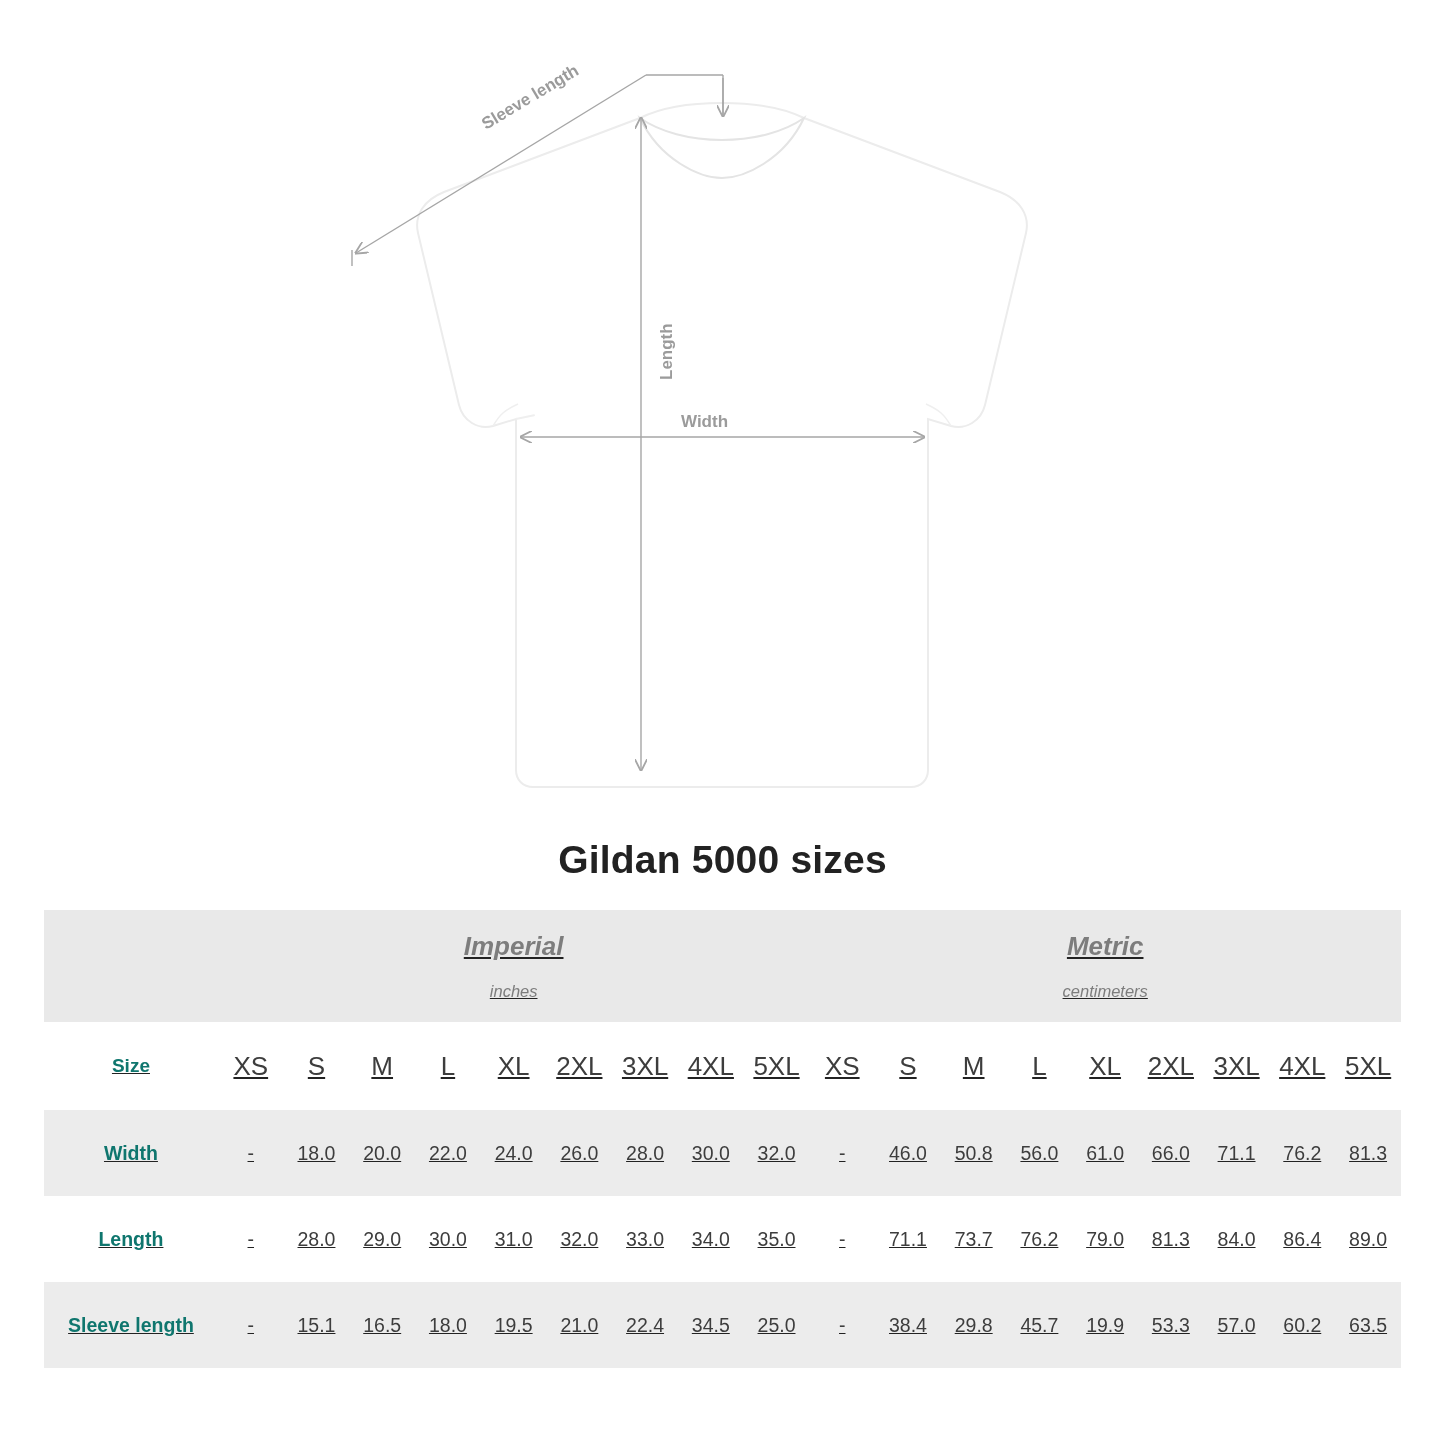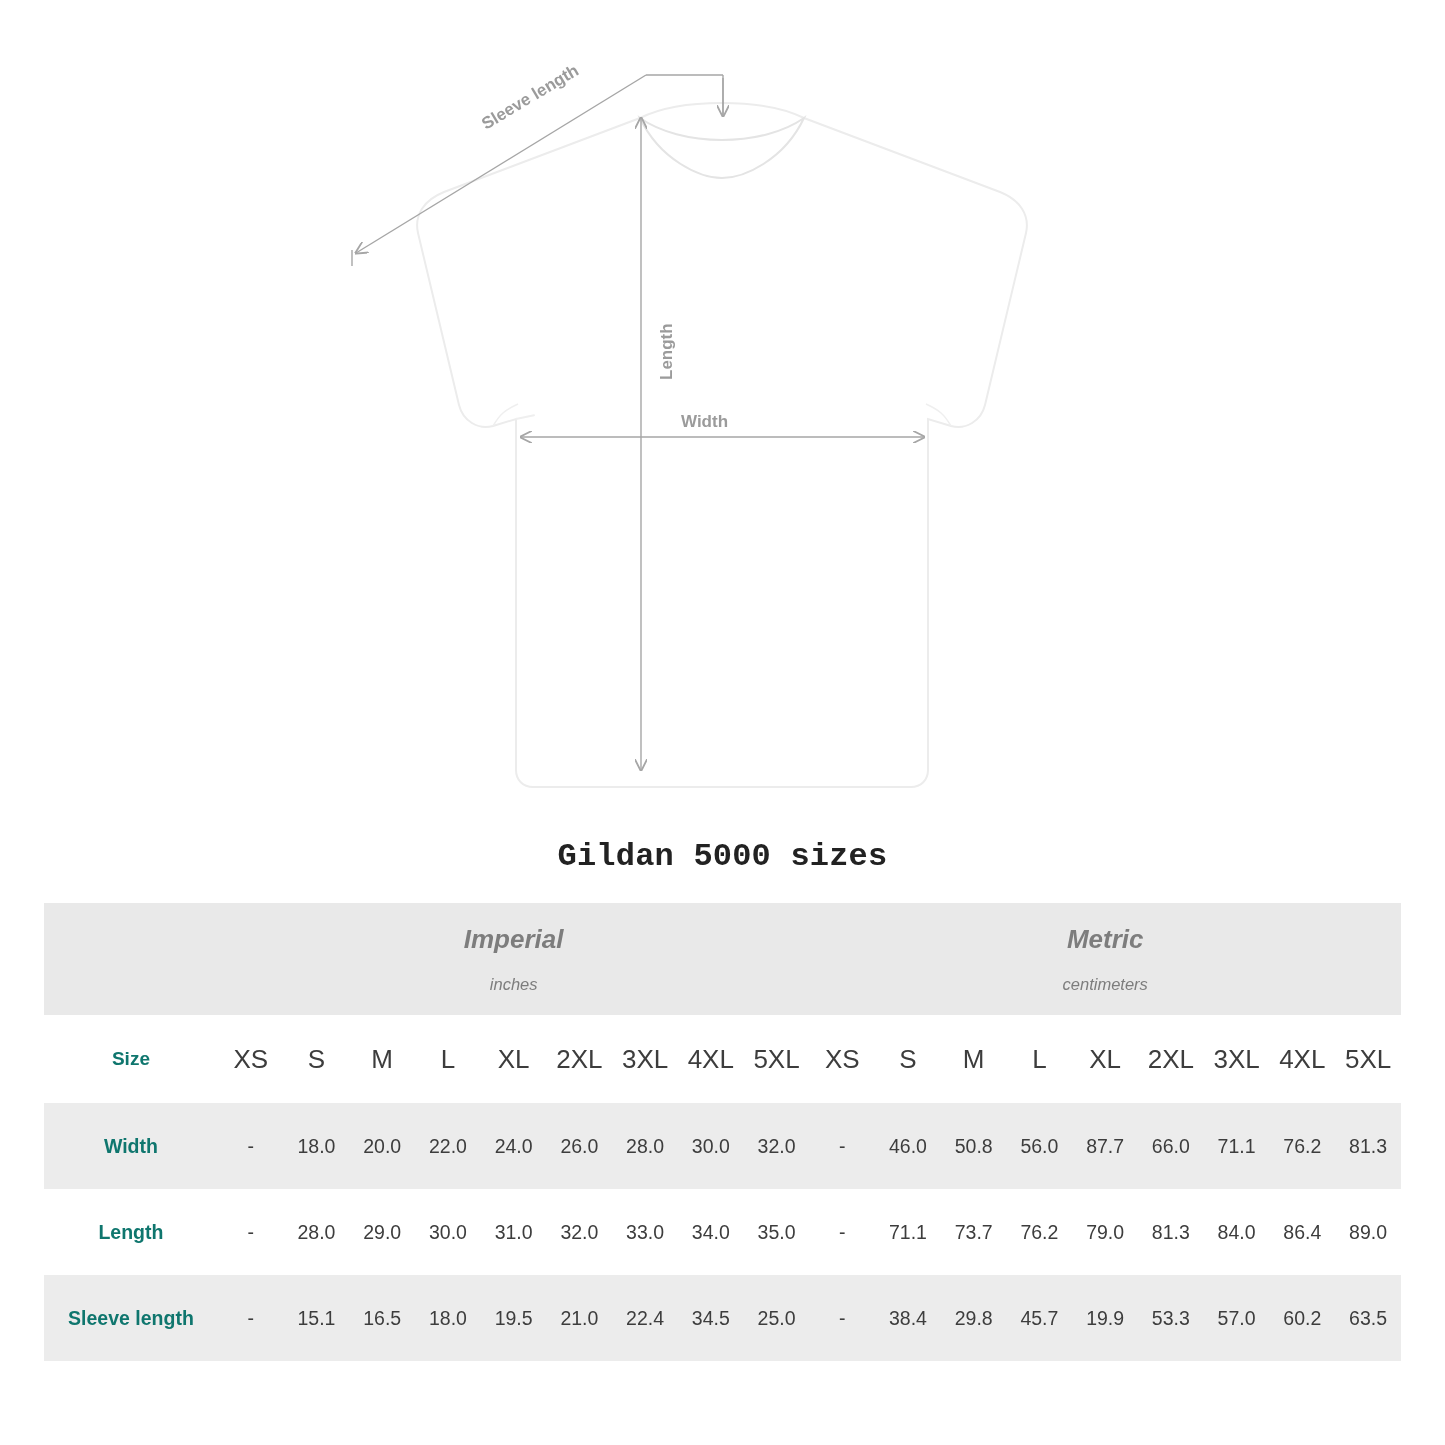--- a/index.html
+++ b/index.html
@@ -30,42 +30,42 @@
   .illustration svg {
     display: block;
   }
 
   
   .title-block {
     text-align: center;
     margin-top: 8px;
   }
   .chart-title {
-    font-size: 32px;
+    font-size: 39px;
     font-weight: bold;
     color: #222222;
     letter-spacing: 0.2px;
-    font-family: Liberation Mono, monospace;
   }
   .chart-note {
     margin-top: 16px;
     font-size: 17.5px;
     font-style: italic;
     color: #7d7d7d;
   }
 
   
   .table-wrap {
     margin-top: 28px;
     padding: 0 44px;
   }
   table.size-table {
     width: 100%;
     border-collapse: collapse;
     table-layout: fixed;
+    text-decoration: underline;
   }
   table.size-table td,
   table.size-table th {
     text-align: center;
     vertical-align: middle;
     font-weight: normal;
   }
 
   
   .sys-row td {
@@ -264,21 +264,21 @@
           <td>22.0</td>
           <td>24.0</td>
           <td>26.0</td>
           <td>28.0</td>
           <td>30.0</td>
           <td>32.0</td>
           <td>-</td>
           <td>46.0</td>
           <td>50.8</td>
           <td>56.0</td>
-          <td>87.7</td>
+          <td>61.0</td>
           <td>66.0</td>
           <td>71.1</td>
           <td>76.2</td>
           <td>81.3</td>
         </tr>
 
         <tr class="data-row plain">
           <td class="rowlabel">Length</td>
           <td>-</td>
           <td>28.0</td>

